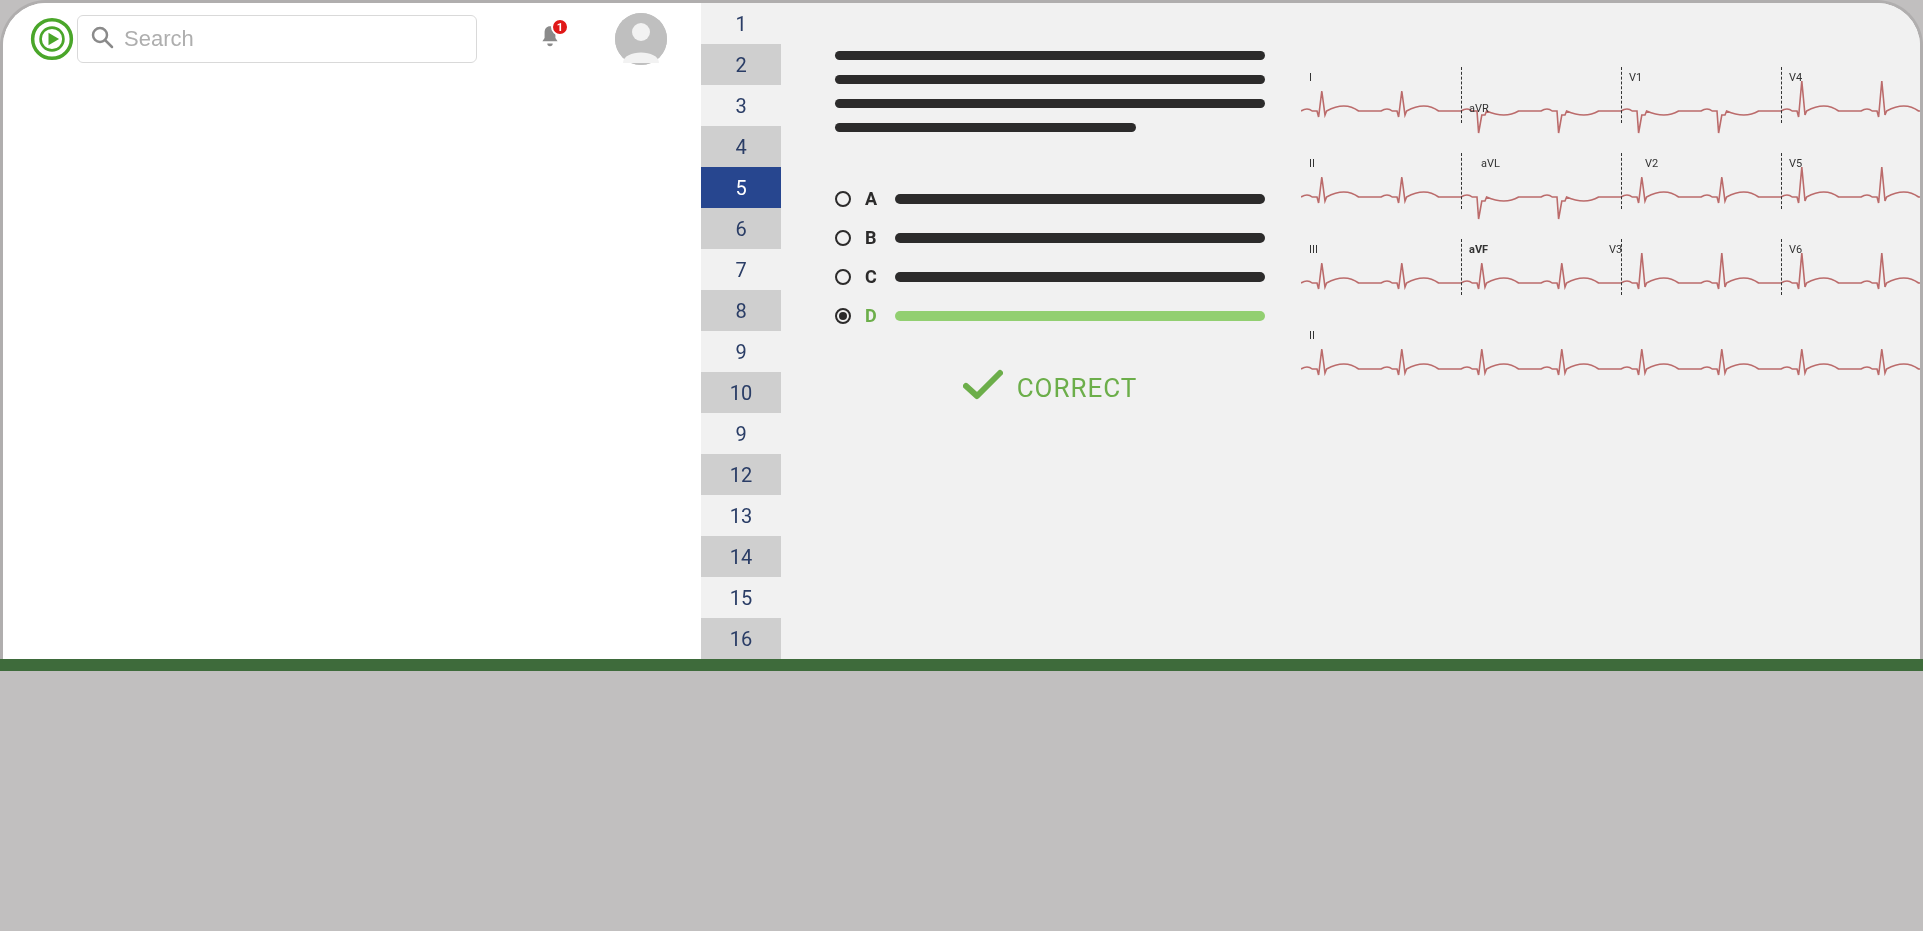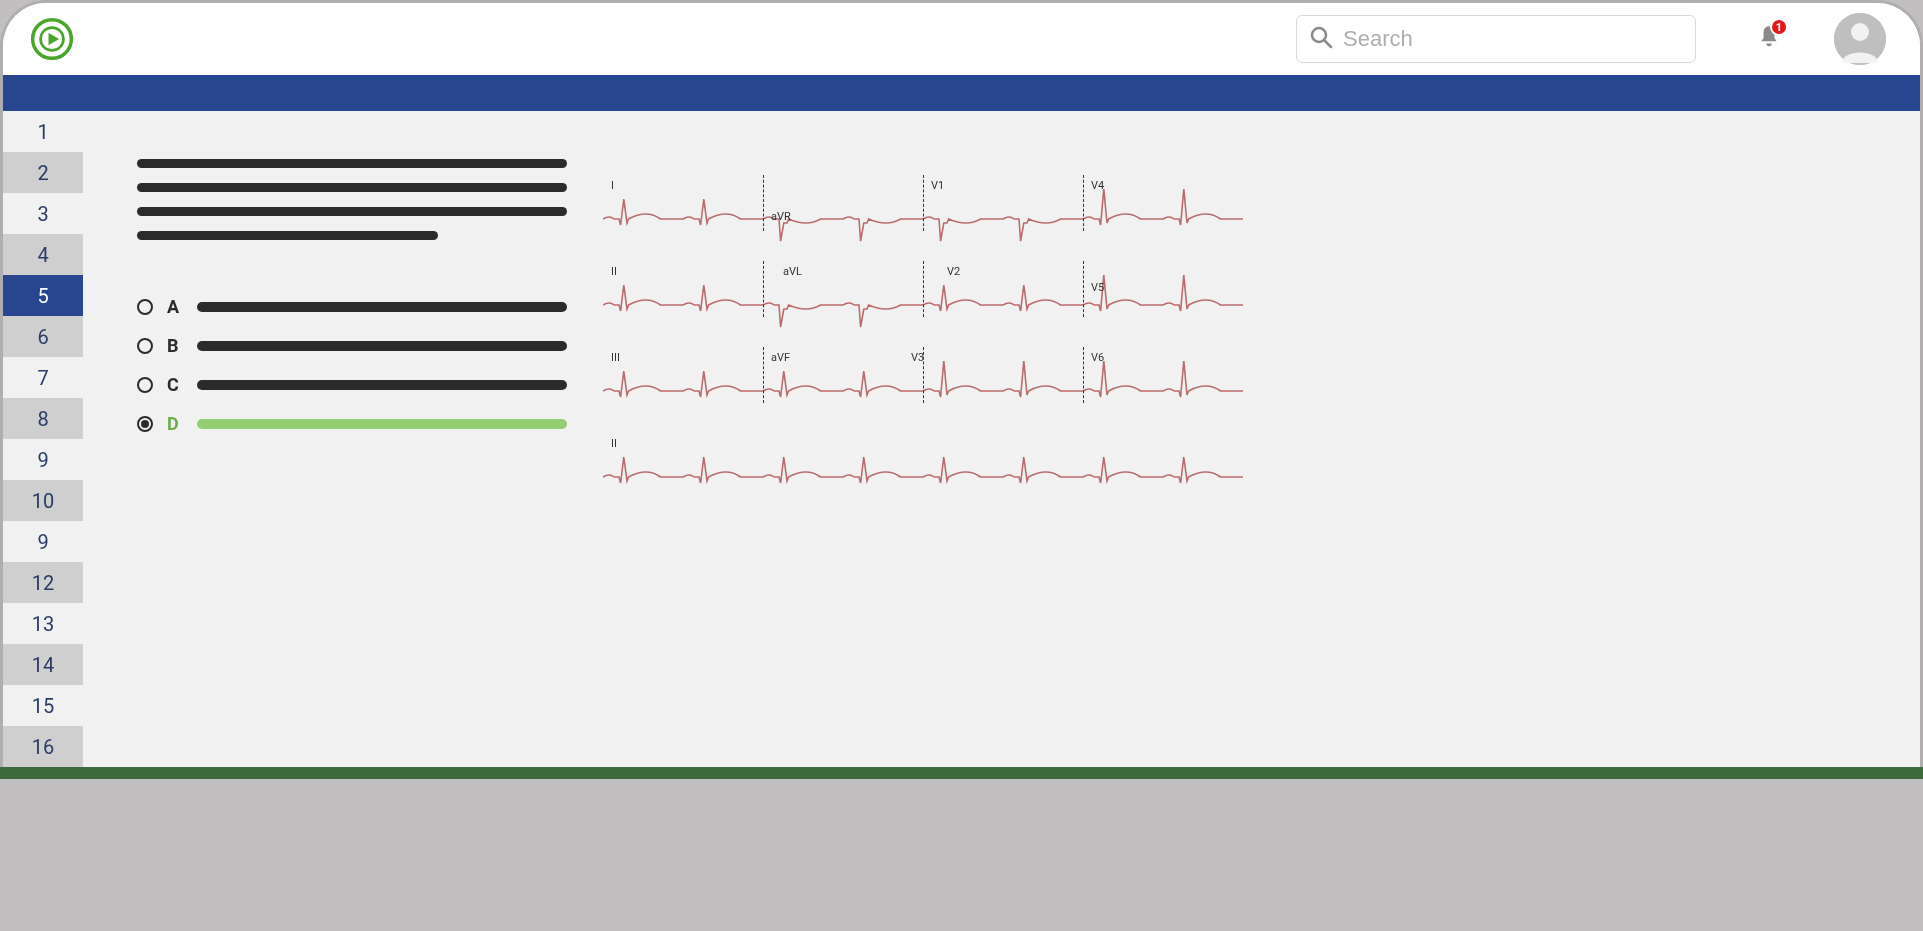--- a/index.html
+++ b/index.html
@@ -7,21 +7,20 @@
   body { background: #c1bfbf; display: flex; flex-direction: column; }
 
   .frame {
     background: #fff;
     border-radius: 46px 46px 0 0;
     border: 3px solid #b0aeae;
     border-bottom: none;
     overflow: hidden;
     width: 100%;
     display: flex;
-    flex-direction: column;
   }
 
   .topbar {
     height: 72px;
     display: flex;
     align-items: center;
     padding: 0 34px 0 24px;
     background: #fff;
   }
   .logo-wrap { width: 50px; height: 50px; display:flex; align-items:center; justify-content:center; }
@@ -220,20 +219,28 @@
               <div class="ans-letter">C</div>
               <div class="ans-bar"></div>
             </div>
             <div class="answer-row">
               <div class="radio filled"></div>
               <div class="ans-letter correct">D</div>
               <div class="ans-bar correct"></div>
             </div>
           </div>
 
+        <div class="result">
+          <span>
+            <svg width="40" height="34" viewBox="0 0 40 34">
+                <path d="M3 18 L14 28 L37 5" fill="none" stroke="#6cae4a" stroke-width="6" stroke-linecap="round" stroke-linejoin="round"></path>
+              </svg>
+          </span>
+          <span>CORRECT</span>
+        </div>
       </div>
 
       <div class="ecg-col" id="ecg">
           <div class="ecg-row">
             <div class="lead-label" style="left: 8px;">I</div>
             <div class="lead-label" style="left: 168px; margin-top: 31px;">aVR</div>
             <div class="lead-divider" style="left: 160px;"></div>
             <div class="lead-label" style="left: 328px;">V1</div>
             <div class="lead-divider" style="left: 320px;"></div>
             <div class="lead-label" style="left: 488px;">V4</div>
@@ -252,40 +259,40 @@
                 <path d="M 0 54 Q 6.4 50 11.200000000000001 54 L 16 54 L 17.6 60 L 20.8 24 L 24 58 L 25.6 54 Q 44 44 57.599999999999994 54 L 80 54 Q 86.4 50 91.2 54 L 96 54 L 97.6 60 L 100.8 24 L 104 58 L 105.6 54 Q 124 44 137.6 54 L 160 54" fill="none" stroke="#bb6b6b" stroke-width="1.6"></path>
               </g>
             </svg>
           </div>
           <div class="ecg-row">
             <div class="lead-label" style="left: 8px;">II</div>
             <div class="lead-label" style="left: 180px;">aVL</div>
             <div class="lead-divider" style="left: 160px;"></div>
             <div class="lead-label" style="left: 344px;">V2</div>
             <div class="lead-divider" style="left: 320px;"></div>
-            <div class="lead-label" style="left: 488px; margin-top: 16px;">V5</div>
+            <div class="lead-label" style="left: 488px;">V5</div>
             <div class="lead-divider" style="left: 480px;"></div>
             <svg viewBox="0 0 640 84">
               <g transform="translate(0 0)">
                 <path d="M 0 54 Q 6.4 50 11.200000000000001 54 L 16 54 L 17.6 60 L 20.8 34 L 24 58 L 25.6 54 Q 44 44 57.599999999999994 54 L 80 54 Q 86.4 50 91.2 54 L 96 54 L 97.6 60 L 100.8 34 L 104 58 L 105.6 54 Q 124 44 137.6 54 L 160 54" fill="none" stroke="#bb6b6b" stroke-width="1.6"></path>
               </g>
               <g transform="translate(160 0)">
                 <path d="M 0 54 Q 6.4 50 11.200000000000001 54 L 16 54 L 17.6 76 L 20.8 58 L 24 58 L 25.6 54 Q 44 62 57.599999999999994 54 L 80 54 Q 86.4 50 91.2 54 L 96 54 L 97.6 76 L 100.8 58 L 104 58 L 105.6 54 Q 124 62 137.6 54 L 160 54" fill="none" stroke="#bb6b6b" stroke-width="1.6"></path>
               </g>
               <g transform="translate(320 0)">
                 <path d="M 0 54 Q 6.4 50 11.200000000000001 54 L 16 54 L 17.6 60 L 20.8 34 L 24 58 L 25.6 54 Q 44 44 57.599999999999994 54 L 80 54 Q 86.4 50 91.2 54 L 96 54 L 97.6 60 L 100.8 34 L 104 58 L 105.6 54 Q 124 44 137.6 54 L 160 54" fill="none" stroke="#bb6b6b" stroke-width="1.6"></path>
               </g>
               <g transform="translate(480 0)">
                 <path d="M 0 54 Q 6.4 50 11.200000000000001 54 L 16 54 L 17.6 60 L 20.8 24 L 24 58 L 25.6 54 Q 44 44 57.599999999999994 54 L 80 54 Q 86.4 50 91.2 54 L 96 54 L 97.6 60 L 100.8 24 L 104 58 L 105.6 54 Q 124 44 137.6 54 L 160 54" fill="none" stroke="#bb6b6b" stroke-width="1.6"></path>
               </g>
             </svg>
           </div>
           <div class="ecg-row">
             <div class="lead-label" style="left: 8px;">III</div>
-            <div class="lead-label" style="left: 168px;">aVF</div>
+            <div class="lead-label" style="left: 168px; font-weight: bold;">aVF</div>
             <div class="lead-divider" style="left: 160px;"></div>
             <div class="lead-label" style="left: 308px;">V3</div>
             <div class="lead-divider" style="left: 320px;"></div>
             <div class="lead-label" style="left: 488px;">V6</div>
             <div class="lead-divider" style="left: 480px;"></div>
             <svg viewBox="0 0 640 84">
               <g transform="translate(0 0)">
                 <path d="M 0 54 Q 6.4 50 11.200000000000001 54 L 16 54 L 17.6 60 L 20.8 34 L 24 58 L 25.6 54 Q 44 44 57.599999999999994 54 L 80 54 Q 86.4 50 91.2 54 L 96 54 L 97.6 60 L 100.8 34 L 104 58 L 105.6 54 Q 124 44 137.6 54 L 160 54" fill="none" stroke="#bb6b6b" stroke-width="1.6"></path>
               </g>
               <g transform="translate(160 0)">

